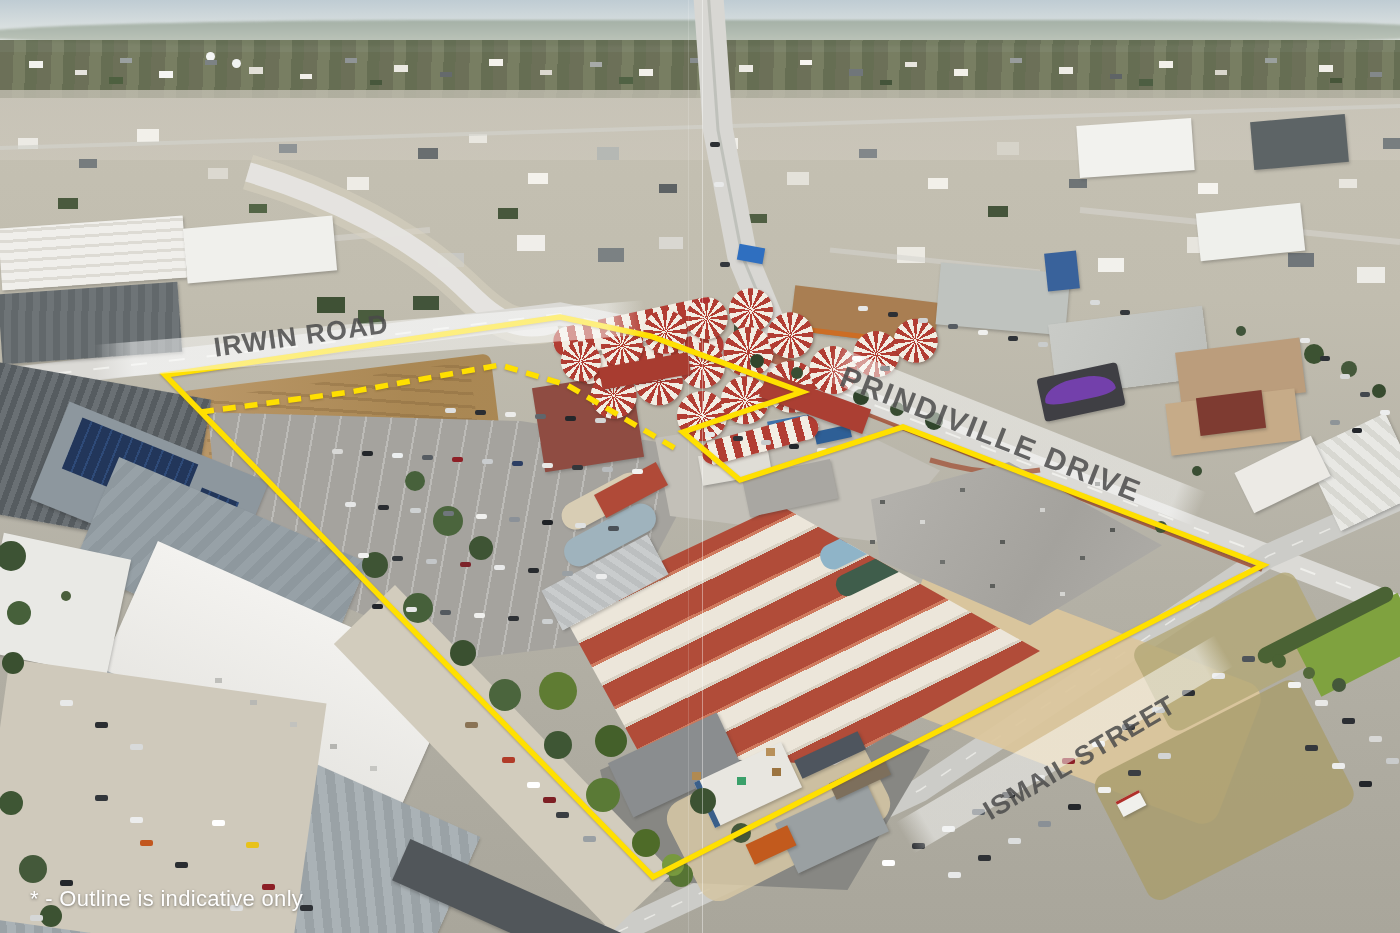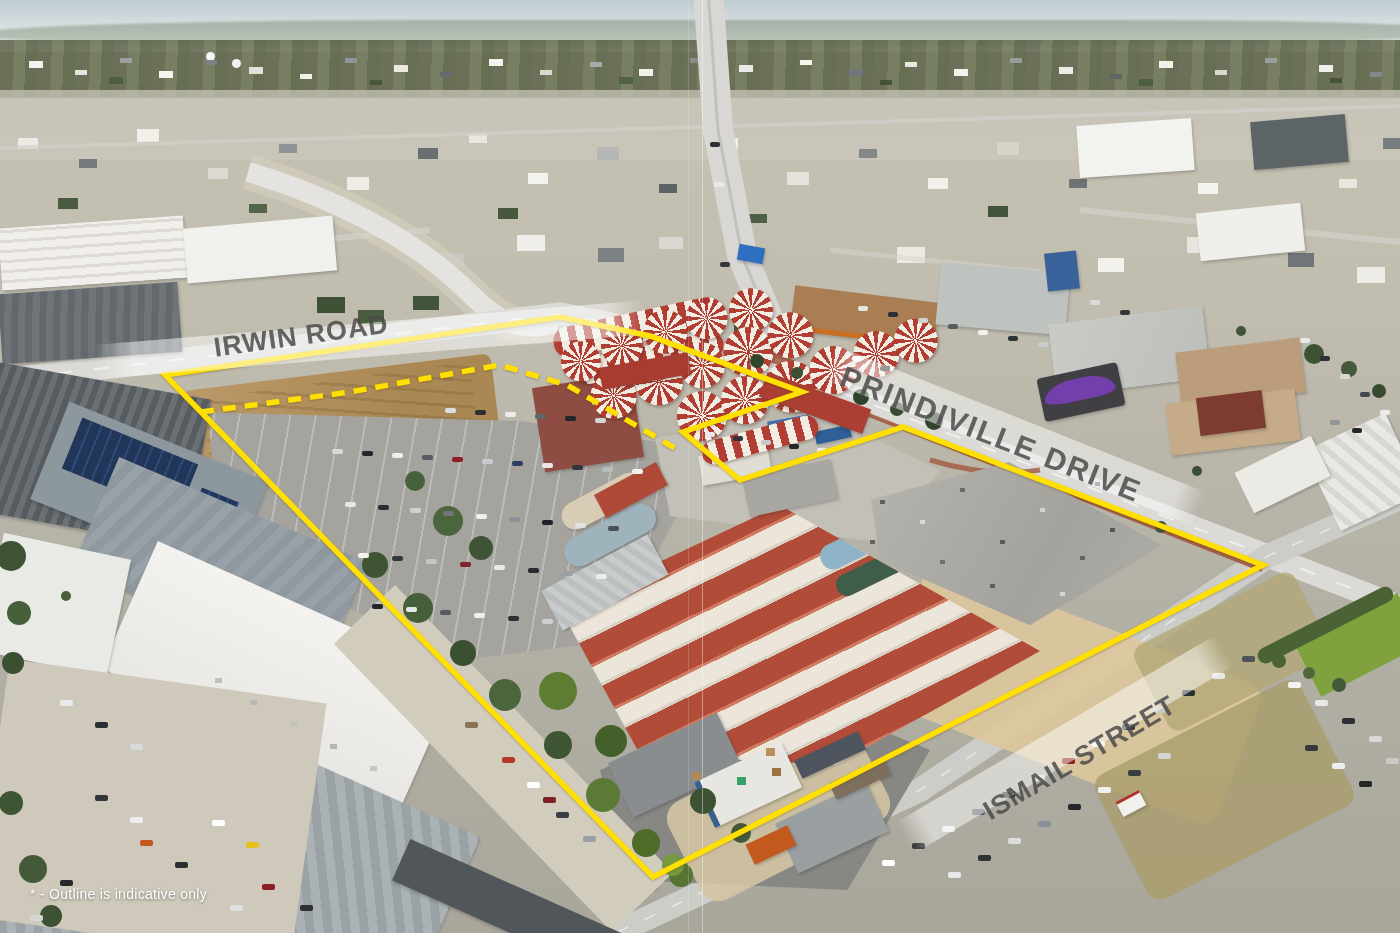--- a/index.html
+++ b/index.html
@@ -6,21 +6,21 @@
   .stage{position:relative;width:1400px;height:933px;overflow:hidden;
     background:linear-gradient(#c6c2b4 0%,#c1bdaf 32%,#b4b1a6 62%,#a9a69b 100%);
     font-family:"Liberation Sans",sans-serif;}
   .a{position:absolute;}
   .scatter{pointer-events:none;background:transparent;}
   .lbl{color:#4a4a4a;font-weight:700;opacity:.84;white-space:nowrap;letter-spacing:1px;}
   .band{background:linear-gradient(90deg,rgba(255,255,255,0),rgba(252,253,253,.5) 7%,rgba(252,253,253,.5) 93%,rgba(255,255,255,0));}
   .tent{border-radius:50%;background:repeating-conic-gradient(#b23d33 0 15deg,#f2ede3 15deg 30deg);box-shadow:1px 2px 3px rgba(60,30,20,.35);}
   .bar{background:repeating-linear-gradient(90deg,#b23d33 0 8px,#f2ede3 8px 16px);border-radius:14px;box-shadow:1px 2px 3px rgba(60,30,20,.3);}
   .bld{box-shadow:1px 2px 3px rgba(40,40,40,.25);}
-  .disclaimer{color:#ffffff;font-size:14px;text-shadow:0 1px 3px rgba(0,0,0,.45);letter-spacing:.3px;}
+  .disclaimer{color:#ffffff;font-size:22px;text-shadow:0 1px 3px rgba(0,0,0,.45);letter-spacing:.3px;}
   svg{display:block;}
 </style>
 </head>
 <body>
 
 <div class="stage">
 
   <div class="a" style="left:0;top:0;width:1400px;height:52px;background:linear-gradient(#bfccd3,#dfe4e3 65%,#e9eae5);"></div>
   <div class="a" style="left:-30px;top:20px;width:1480px;height:26px;background:linear-gradient(#9aa79a,#b6bfb2);border-radius:60% 40% 55% 45%/100% 70% 90% 80%;opacity:.8;filter:blur(1px);"></div>
   <div class="a" style="left:0;top:40px;width:1400px;height:58px;background:repeating-linear-gradient(92deg,#5d6349 0 14px,#6b7355 14px 26px,#566043 26px 38px);opacity:.85;filter:blur(.4px);"></div>

